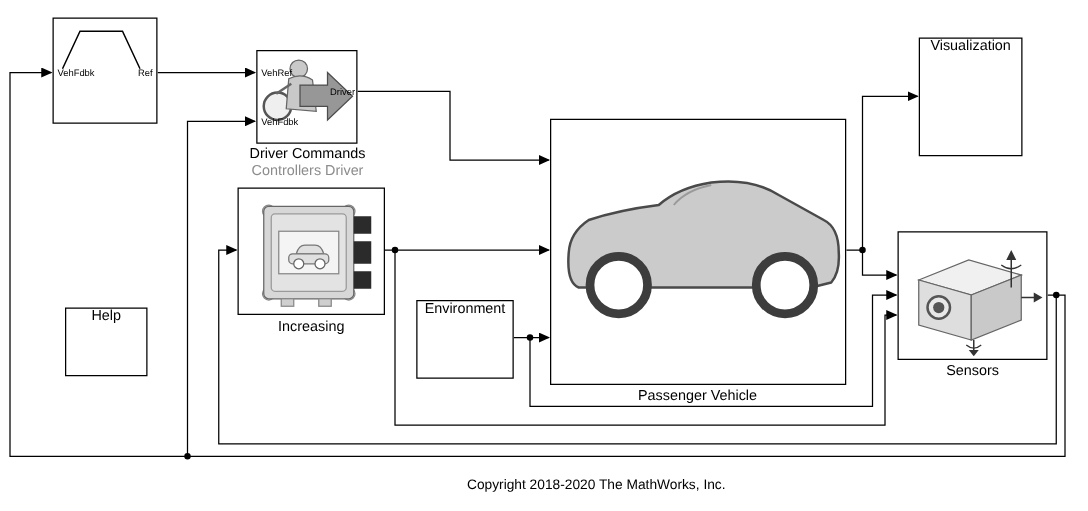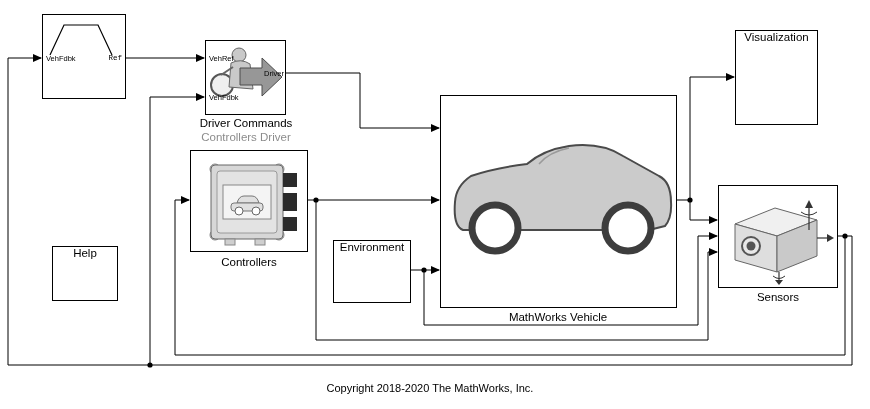--- a/index.html
+++ b/index.html
@@ -12,29 +12,29 @@
   .wire { fill:none; stroke:#000; stroke-width:1; }
   .block { position:absolute; background:#fff; border:1px solid #000; z-index:2; }
   .block.centered { display:flex; justify-content:center; font-size:11.5px; color:#000; }
   .caption {
     position:absolute; z-index:2; transform:translateX(-50%);
     white-space:nowrap; font-size:11.5px; color:#000; text-align:center;
   }
   .caption.muted { color:#8c8c8c; }
   .port { position:absolute; font-size:7.5px; color:#000; z-index:4; line-height:1; white-space:nowrap; }
   .port.left { left:3px; }
-  .port.right { right:3px;font-family:Liberation Mono, monospace; }
+  .port.right { right:3px; }
   .icon { position:absolute; z-index:3; }
   .driver-label {
     position:absolute; left:36px; top:29px; width:42px; text-align:right;
     font-size:7.5px; color:#000; z-index:4; line-height:1;
   }
   .copyright {
     position:absolute; transform:translateX(-50%); white-space:nowrap;
-    font-size:11px; color:#000; z-index:2;
+    font-size:11px; color:#000; z-index:2;margin-left:47px;
   }
 </style>
 </head>
 <body>
 
 <div class="canvas">
 
   <svg class="wires" width="870" height="409" viewBox="0 0 870 409">
     <defs>
       <marker id="arr" markerWidth="9" markerHeight="8" refX="8" refY="4" orient="auto" markerUnits="userSpaceOnUse">
@@ -95,41 +95,41 @@
       <rect x="38" y="50" width="32" height="8" rx="3" fill="#e0e0e0" stroke="#777"></rect>
       <circle cx="46" cy="58" r="4" fill="#fff" stroke="#666"></circle>
       <circle cx="63" cy="58" r="4" fill="#fff" stroke="#666"></circle>
       <rect x="90" y="20" width="14" height="14" fill="#2b2b2b"></rect>
       <rect x="90" y="40" width="14" height="18" fill="#2b2b2b"></rect>
       <rect x="90" y="64" width="14" height="14" fill="#2b2b2b"></rect>
       <rect x="32" y="86" width="10" height="6" fill="#cfcfcf" stroke="#888"></rect>
       <rect x="62" y="86" width="10" height="6" fill="#cfcfcf" stroke="#888"></rect>
     </svg>
   </div>
-  <div class="caption" style="left:249px; top:256px;">Controllers</div>
+  <div class="caption" style="left:249px; top:256px;">Increasing</div>
 
   <div class="block centered" style="left:52px; top:246px; width:66px; height:55px;">
     <span>Help</span>
   </div>
 
   <div class="block centered" style="left:333px; top:240px; width:78px; height:63px;">
     <span>Environment</span>
   </div>
 
   <div class="block" style="left:440px; top:95px; width:237px; height:213px;">
     <svg class="icon" style="left:2px; top:2px;" width="233" height="209" viewBox="0 0 233 209">
       <path d="M 20,132 Q 10,128 12,104 Q 13,88 28,78 Q 52,70 84,66
                Q 100,52 126,48 Q 158,44 180,58 Q 198,68 216,78
                Q 228,84 228,104 Q 229,120 222,128 L 206,132 Z" fill="#cbcbcb" stroke="#4a4a4a" stroke-width="2" stroke-linejoin="round"></path>
       <path d="M 96,66 Q 106,54 126,50" fill="none" stroke="#9a9a9a" stroke-width="1.5"></path>
       <circle cx="52" cy="130" r="23" fill="#ffffff" stroke="#3d3d3d" stroke-width="7"></circle>
       <circle cx="185" cy="130" r="23" fill="#ffffff" stroke="#3d3d3d" stroke-width="7"></circle>
     </svg>
   </div>
-  <div class="caption" style="left:558px; top:311px;">MathWorks Vehicle</div>
+  <div class="caption" style="left:558px; top:311px;">Passenger Vehicle</div>
 
   <div class="block centered" style="left:735px; top:30px; width:83px; height:95px;">
     <span>Visualization</span>
   </div>
 
   <div class="block" style="left:718px; top:185px; width:120px; height:103px;">
     <svg class="icon" style="left:2px; top:2px;" width="114" height="97" viewBox="0 0 114 97">
       <polygon points="14,36 54,20 96,32 56,48" fill="#f0f0f0" stroke="#666"></polygon>
       <polygon points="14,36 56,48 56,84 14,72" fill="#dedede" stroke="#666"></polygon>
       <polygon points="56,48 96,32 96,68 56,84" fill="#c9c9c9" stroke="#666"></polygon>

